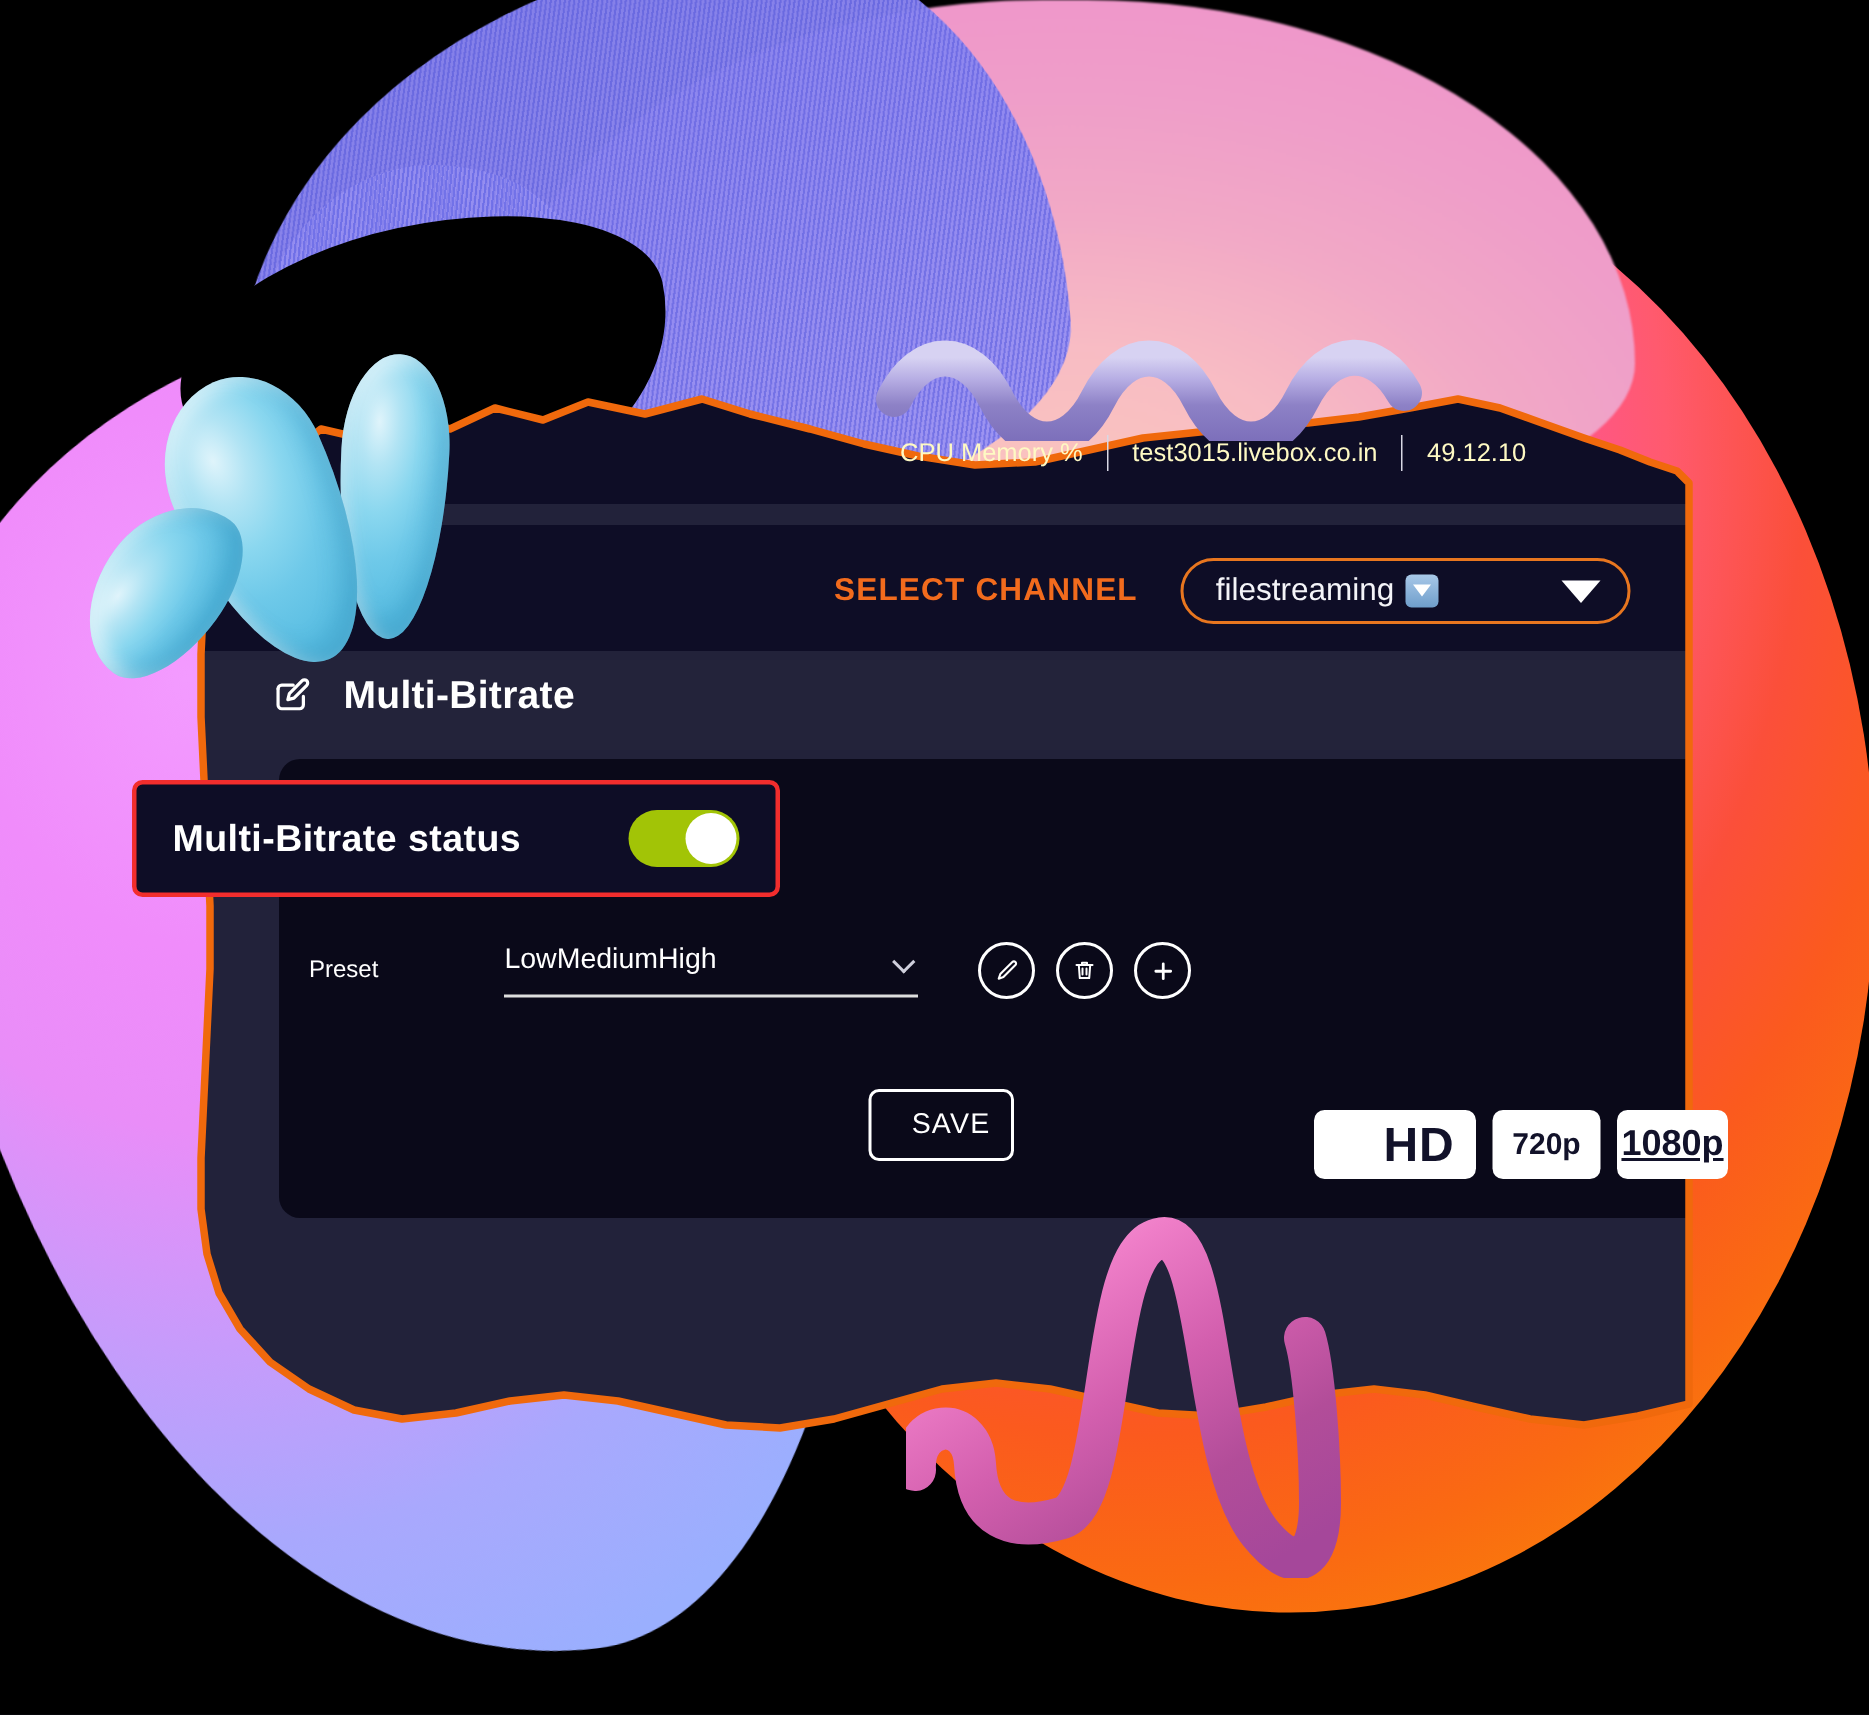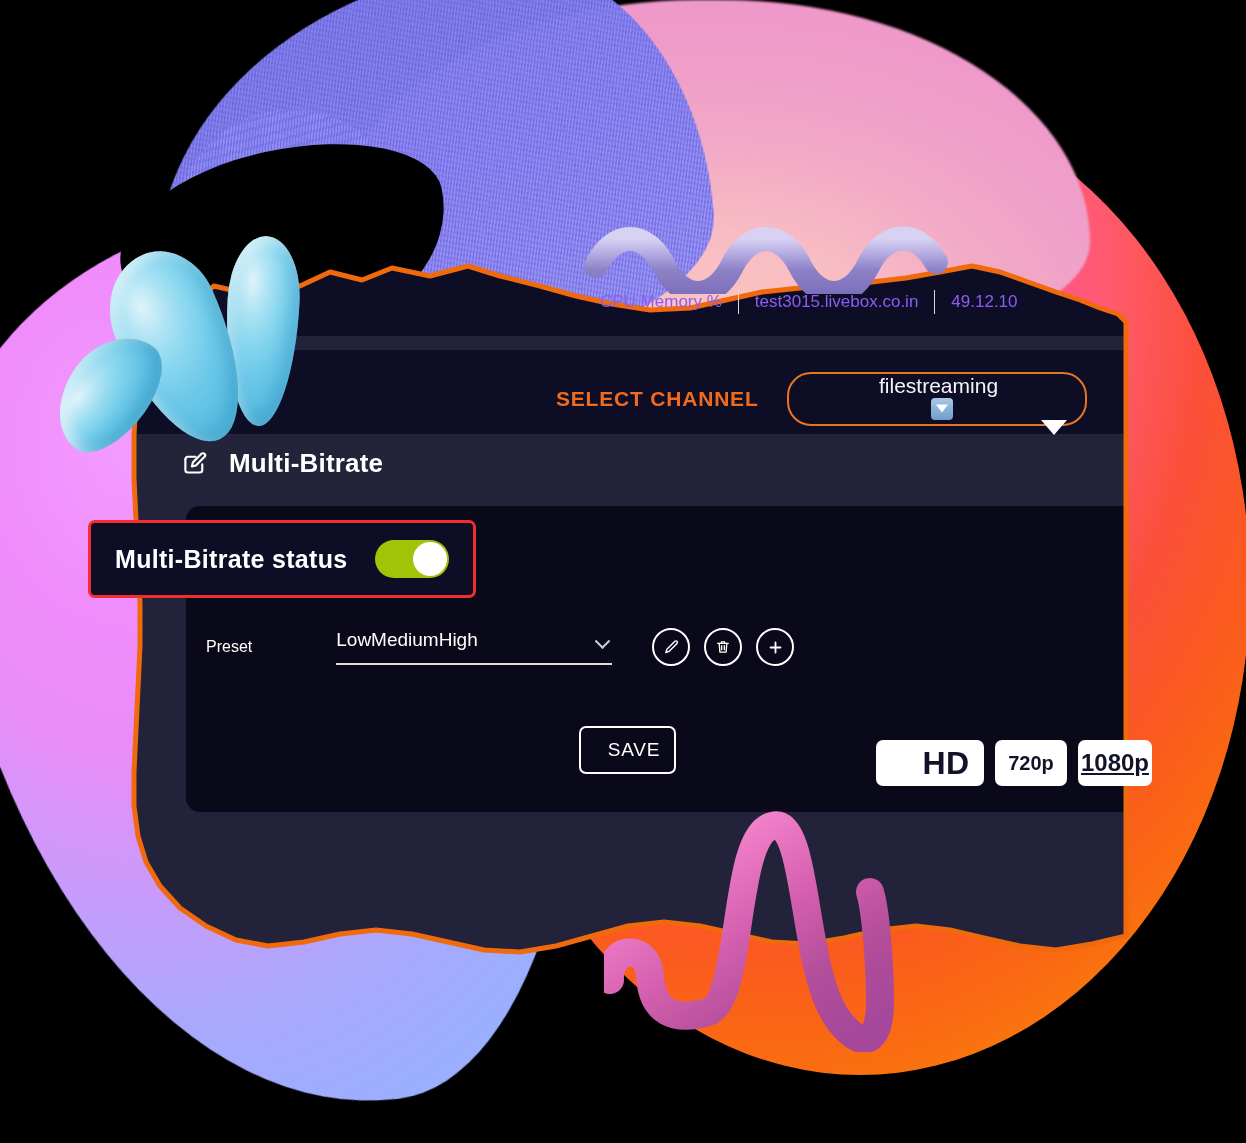--- a/index.html
+++ b/index.html
@@ -163,21 +163,21 @@
     left: 186px; top: 506px; width: 1060px; height: 306px;
     background: #0a0919;
     border-radius: 14px;
   }
 
   
   #status-row {
     position: absolute;
     left: 600px; top: 290px;
     display: flex; align-items: center; gap: 16px;
-    color: #8b5cf6;
+    color: #fef9c3;
     font-size: 17px;
     white-space: nowrap;
   }
   #status-row .sep {
     display: inline-block;
     width: 1px; height: 24px;
     background: #d8d8e4;
   }
 
   
@@ -186,28 +186,27 @@
     left: 556px; top: 372px;
     display: flex; align-items: center; gap: 28px;
   }
   #channel-label {
     color: #f26b1d;
     font-size: 21px;
     font-weight: bold;
     letter-spacing: .8px;
   }
   #channel-select {
-    width: 300px; height: 54px;
+    width: 300px; height: 44px;
     border: 2px solid #e8761f;
     border-radius: 24px;
     background: #0e0d26;
     display: flex; align-items: center;
     padding: 0 18px 0 22px;
     box-sizing: border-box;
-    flex-direction: column;
   }
   #channel-value {
     color: #f4f4f8;
     font-size: 21px;
     flex: 0 0 auto;
   }
   #channel-glyph {
     display: inline-block;
     width: 22px; height: 22px;
     margin-left: 7px;
@@ -243,21 +242,21 @@
     color: #ffffff;
     font-size: 26px;
     font-weight: bold;
     letter-spacing: .2px;
   }
 
   
   #status-strip {
     position: absolute;
     left: 88px; top: 520px;
-    width: 388px; height: 78px;
+    width: 432px; height: 78px;
     background: #0e0d26;
     border: 3px solid #f22d2d;
     border-radius: 7px;
     display: flex; align-items: center;
     padding: 0 24px;
     box-sizing: border-box;
   }
   #status-strip-label {
     color: #ffffff;
     font-size: 25px;

